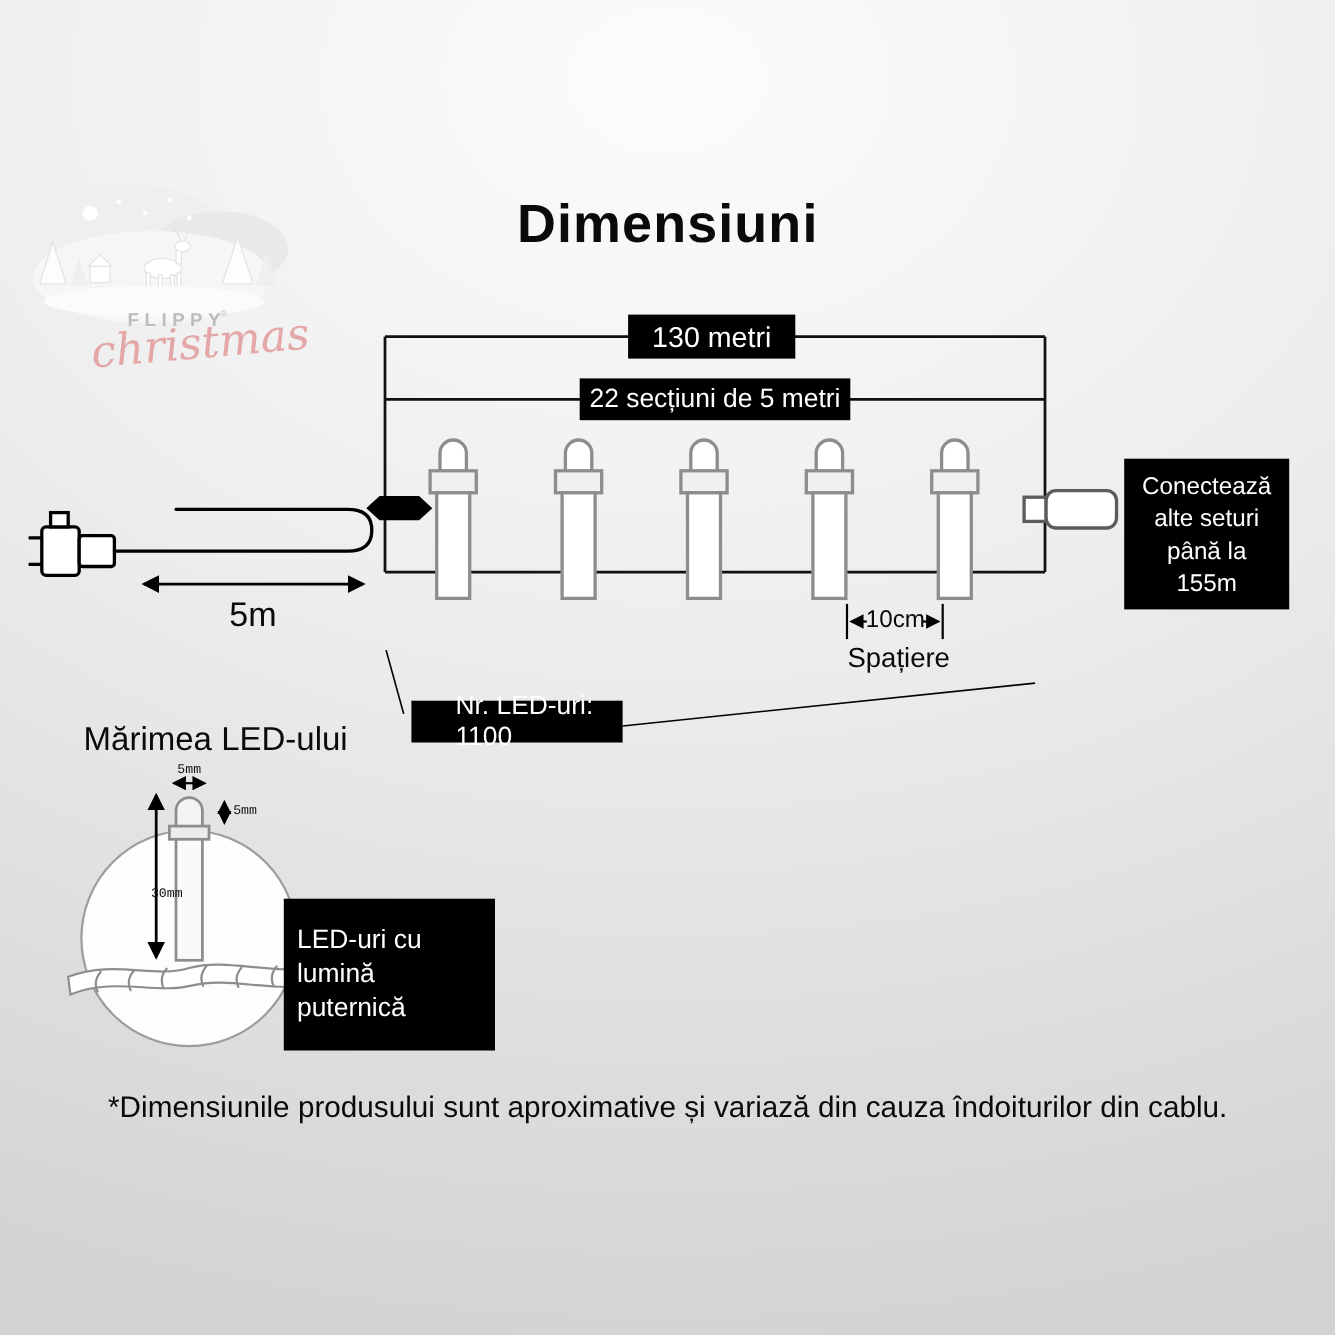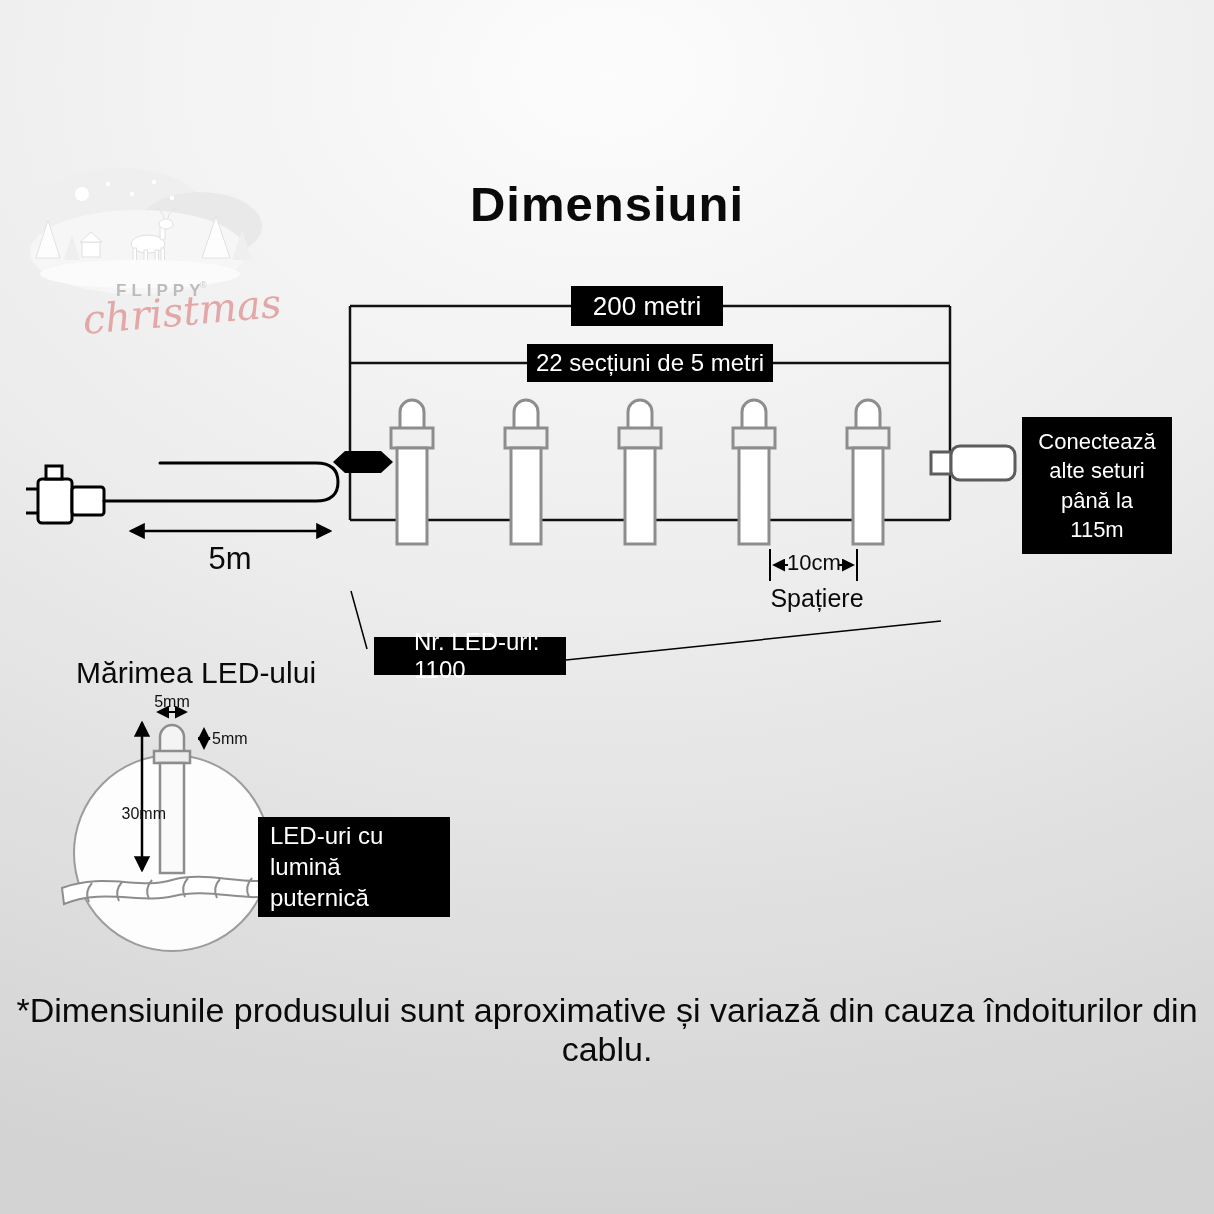--- a/index.html
+++ b/index.html
@@ -9,30 +9,30 @@
     background:radial-gradient(130% 95% at 50% 6%, #fcfcfc 0%, #ededed 45%, #d3d3d3 100%);
     color:#0a0a0a;
   }
   .abs{position:absolute;}
   .title{left:0;right:0;top:176px;text-align:center;font-size:49px;font-weight:700;letter-spacing:1px;}
   .blackbox{background:#000;color:#fff;display:flex;align-items:center;justify-content:center;box-sizing:border-box;}
   .box-total{left:571px;top:286px;width:152px;height:40px;font-size:26px;}
   .box-sections{left:527px;top:344px;width:246px;height:38px;font-size:24px;}
   .box-ledcount{left:374px;top:637px;width:192px;height:38px;font-size:24px;padding-left:40px;}
   .box-connect{left:1022px;top:417px;width:150px;font-size:22px;line-height:1.33;padding:10px;display:block;text-align:center;}
-  .box-lednote{left:258px;top:817px;width:192px;font-size:24px;line-height:1.3;padding:3px 12px;display:block;}
+  .box-lednote{left:258px;top:817px;width:192px;font-size:24px;line-height:1.3;padding:22px 12px;display:block;}
   .lbl-5m{left:178px;top:541px;width:104px;text-align:center;font-size:31px;}
   .lbl-10cm{left:786px;top:550px;width:56px;text-align:center;font-size:22px;}
   .lbl-spatiere{left:753px;top:584px;width:128px;text-align:center;font-size:25px;}
   .lbl-ledsize-title{left:56px;top:656px;font-size:30px;margin-left:20px;}
-  .lbl-small{font-size:16px;color:#111;}
+  .lbl-small{font-size:12px;color:#111;font-family:Liberation Mono, monospace;}
   .lbl-5mm-top{left:144px;top:693px;width:56px;text-align:center;}
   .lbl-5mm-right{left:212px;top:730px;}
   .lbl-30mm{left:92px;top:805px;width:46px;text-align:right;margin-left:28px;}
-  .footer{left:0;right:0;top:991px;text-align:center;font-size:34px;}
+  .footer{left:0;right:0;top:991px;text-align:center;font-size:27px;}
   svg{display:block;}
 </style>
 </head>
 <body>
 
 <div class="canvas">
 
   <svg class="abs" style="left:0;top:0;" width="1214" height="1214" viewBox="0 0 1214 1214">
     <defs>
       <marker id="arrow" viewBox="0 0 10 10" refX="8.5" refY="5" markerWidth="6.5" markerHeight="6.5" orient="auto-start-reverse">
@@ -152,36 +152,36 @@
       </g>
       <ellipse cx="120" cy="114" rx="100" ry="14" fill="#fbfbfb"></ellipse>
     </g>
     <text x="96" y="136" font-size="17" letter-spacing="5" font-weight="600" fill="#bcbcbc" font-family="&quot;Liberation Sans&quot;,sans-serif">FLIPPY</text>
     <text x="180" y="128" font-size="9" fill="#c8c8c8" font-family="&quot;Liberation Sans&quot;,sans-serif">®</text>
     <text x="64" y="174" font-size="40" font-style="italic" fill="#e3a7a7" font-family="&quot;DejaVu Serif&quot;,serif" transform="rotate(-5 64 174)">christmas</text>
   </svg>
 
   <div class="abs title">Dimensiuni</div>
 
-  <div class="abs blackbox box-total">200 metri</div>
+  <div class="abs blackbox box-total">130 metri</div>
 
   <div class="abs blackbox box-sections">22 secțiuni de 5 metri</div>
 
   <div class="abs lbl-5m">5m</div>
 
   <div class="abs lbl-10cm">10cm</div>
 
   <div class="abs lbl-spatiere">Spațiere</div>
 
   <div class="abs blackbox box-ledcount">Nr. LED-uri: 1100</div>
 
   <div class="abs blackbox box-connect">
     <div>Conectează</div>
     <div>alte seturi</div>
-    <div>până la 115m</div>
+    <div>până la 155m</div>
   </div>
 
   <div class="abs lbl-ledsize-title">Mărimea LED-ului</div>
 
   <div class="abs lbl-small lbl-5mm-top">5mm</div>
 
   <div class="abs lbl-small lbl-5mm-right">5mm</div>
 
   <div class="abs lbl-small lbl-30mm">30mm</div>
 

